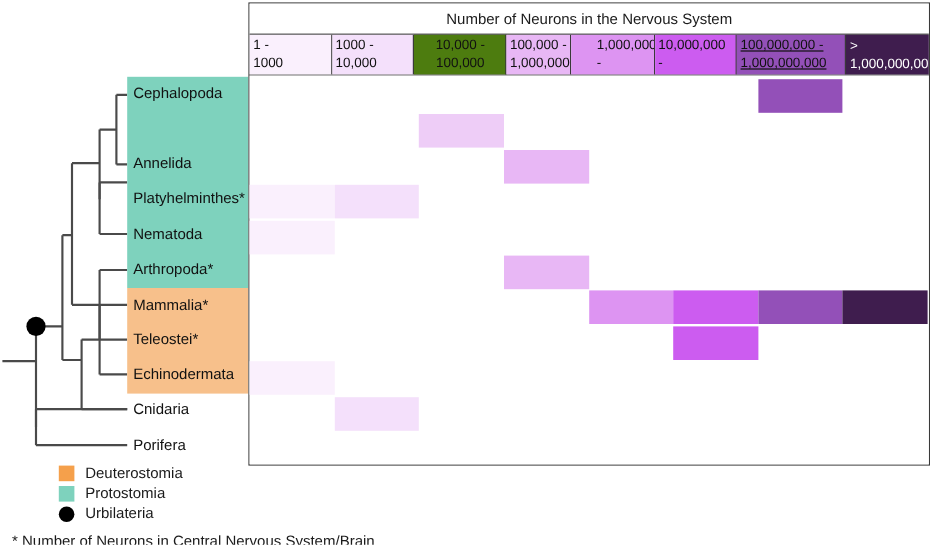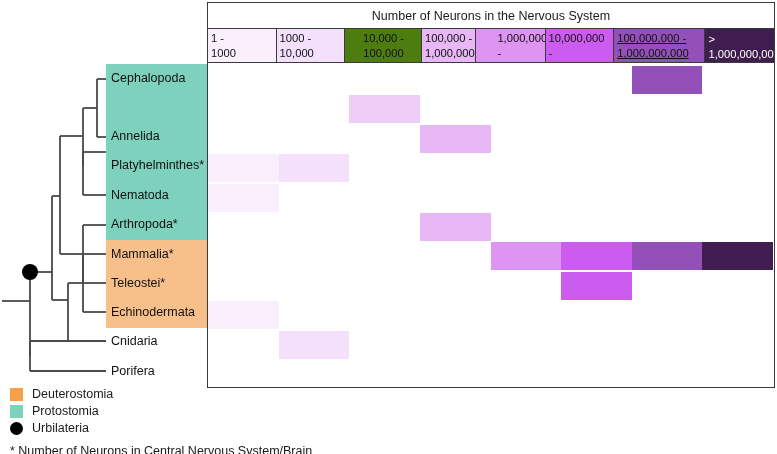--- a/index.html
+++ b/index.html
@@ -98,20 +98,21 @@
     left: 10px;
     top: 386px;
     width: 400px;
   }
   .legend-row {
     height: 17px;
     line-height: 17px;
     font-size: 12.5px;
     display: flex;
     align-items: center;
+    margin-left: 39px;
   }
   .swatch {
     width: 13px; height: 13px;
     margin-right: 9px;
     display: inline-block;
   }
   .dot {
     width: 13px; height: 13px;
     border-radius: 50%;
     background: #000;

